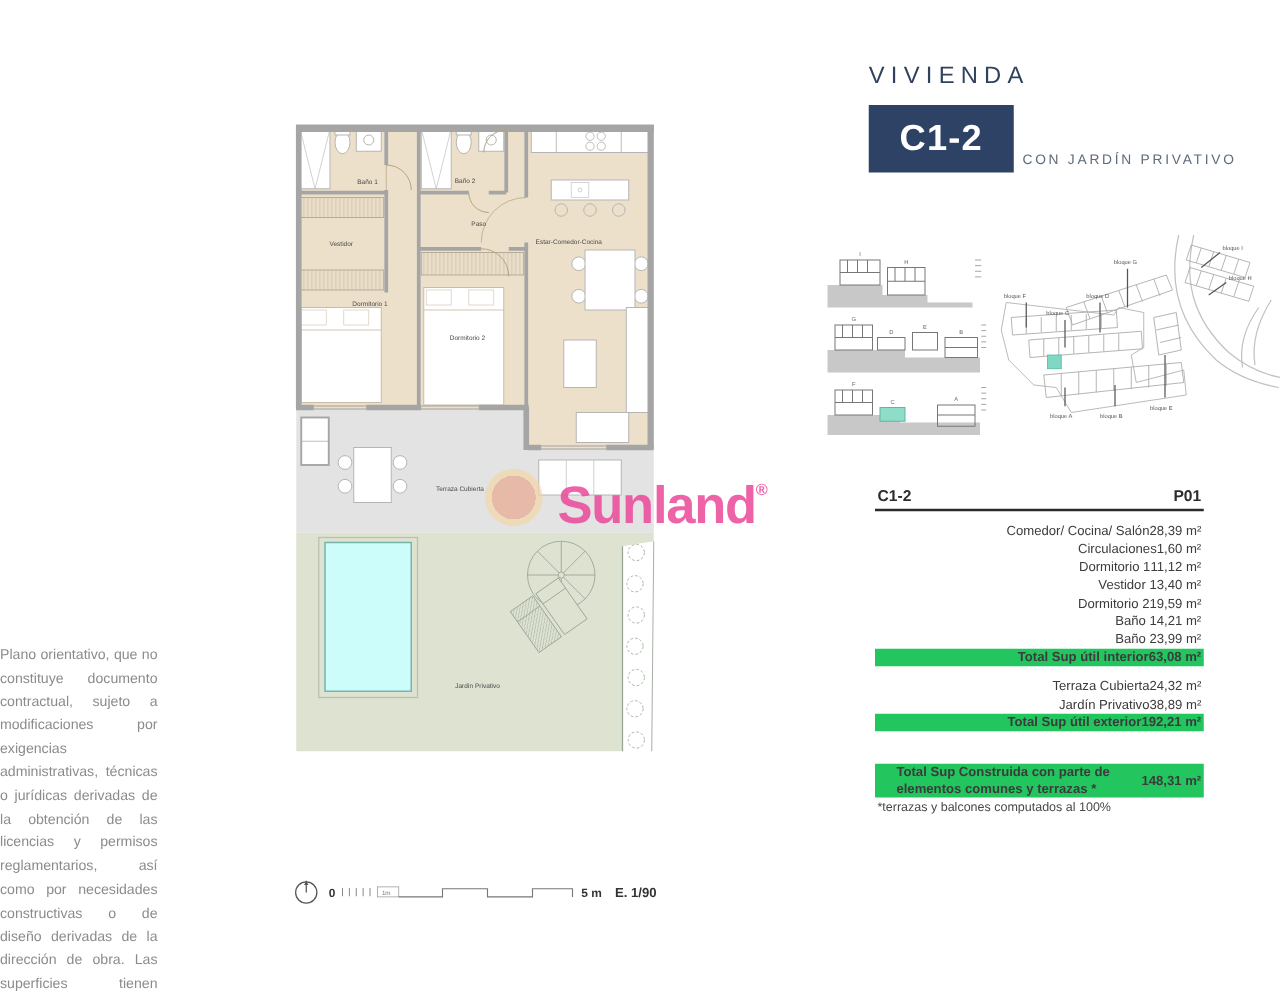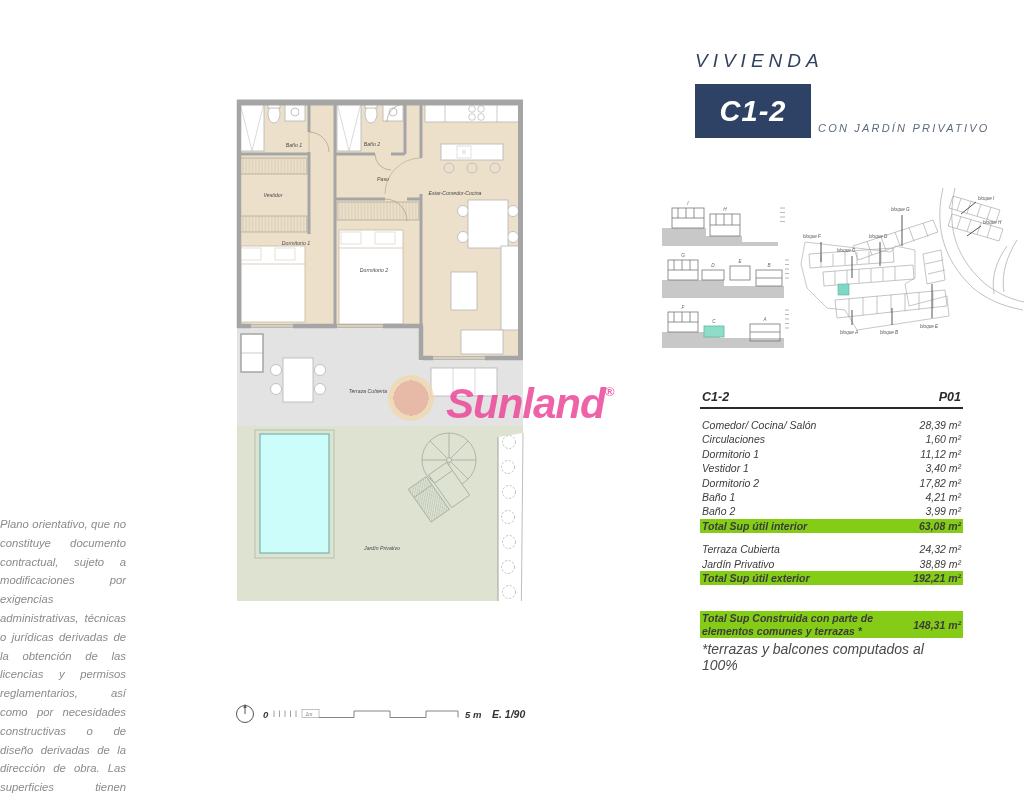--- a/index.html
+++ b/index.html
@@ -1,41 +1,41 @@
 <!DOCTYPE html>
 <html><head>
 <meta charset="utf-8">
 <style>
   html,body{margin:0;padding:0;background:#fff;}
   body{font-family:"Liberation Sans",sans-serif;}
-  #page{position:relative;width:1024px;height:800px;background:#ffffff;overflow:hidden;font-style:italic;}
+  #page{position:relative;width:1024px;height:800px;background:#ffffff;overflow:hidden;}
 
   
   .hdr{position:absolute;left:695px;top:50px;width:300px;}
   .hdr-title{width:116px;text-align:center;font-size:19px;letter-spacing:5px;color:#31425f;font-weight:400;}
   .hdr-box{margin-top:12px;width:116px;height:54px;background:#2e4265;display:flex;align-items:center;justify-content:center;}
   .hdr-unit{color:#fff;font-size:29px;font-weight:bold;letter-spacing:1px;}
   .hdr-sub{position:absolute;left:123px;top:72px;width:170px;font-size:11px;letter-spacing:2.2px;color:#5d6b7a;white-space:nowrap;}
 
   
   .disclaimer{position:absolute;left:0px;top:515px;width:126px;font-size:11.3px;line-height:18.8px;
     color:#8b8b8b;text-align:justify;}
 
   
   .tbl{position:absolute;left:700px;top:390px;width:263px;color:#3c3c3c;}
   .t-head{display:flex;justify-content:space-between;font-size:12.5px;font-weight:bold;color:#2b2b2b;
     border-bottom:2.5px solid #2b2b2b;padding:0 2px 3px 2px;margin-bottom:9px;}
-  .t-row{display:flex;justify-content:space-between;font-size:10.5px;line-height:12.4px;padding:1px 2px;}
+  .t-row{display:flex;justify-content:flex-end;font-size:10.5px;line-height:12.4px;padding:1px 2px;}
   .t-row .val{white-space:nowrap;}
-  .t-total{background:#84cc16;font-weight:bold;}
+  .t-total{background:#22c55e;font-weight:bold;}
   .t-gap-s{height:9px;}
   .t-gap-m{height:13px;}
   .t-two .lbl{width:196px;}
   .t-two{align-items:center;}
-  .t-foot{font-size:14px;color:#4a4a4a;margin-top:3px;padding-left:2px;}
+  .t-foot{font-size:10px;color:#4a4a4a;margin-top:3px;padding-left:2px;}
 
   
   .wm{position:absolute;left:388px;top:372px;display:flex;align-items:center;opacity:.85;pointer-events:none;}
   .wm-circle{width:46px;height:46px;border-radius:50%;
     background:radial-gradient(circle,#e8a78d 0 54%,#f3d6a4 54% 100%);opacity:.8;}
   .wm-text{margin-left:12px;font-size:42px;font-weight:bold;color:#ec4899;letter-spacing:-1px;line-height:40px;}
   .wm-text sup{font-size:13px;vertical-align:22px;}
 
   svg text{font-family:"Liberation Sans",sans-serif;}
   .abs{position:absolute;}
@@ -347,21 +347,21 @@
     <div class="t-row">
         <span class="lbl">Dormitorio 1</span>
         <span class="val">11,12 m²</span>
       </div>
     <div class="t-row">
         <span class="lbl">Vestidor 1</span>
         <span class="val">3,40 m²</span>
       </div>
     <div class="t-row">
         <span class="lbl">Dormitorio 2</span>
-        <span class="val">17,82 m²</span>
+        <span class="val">19,59 m²</span>
       </div>
     <div class="t-row">
         <span class="lbl">Baño 1</span>
         <span class="val">4,21 m²</span>
       </div>
     <div class="t-row">
         <span class="lbl">Baño 2</span>
         <span class="val">3,99 m²</span>
       </div>
     <div class="t-row t-total">

